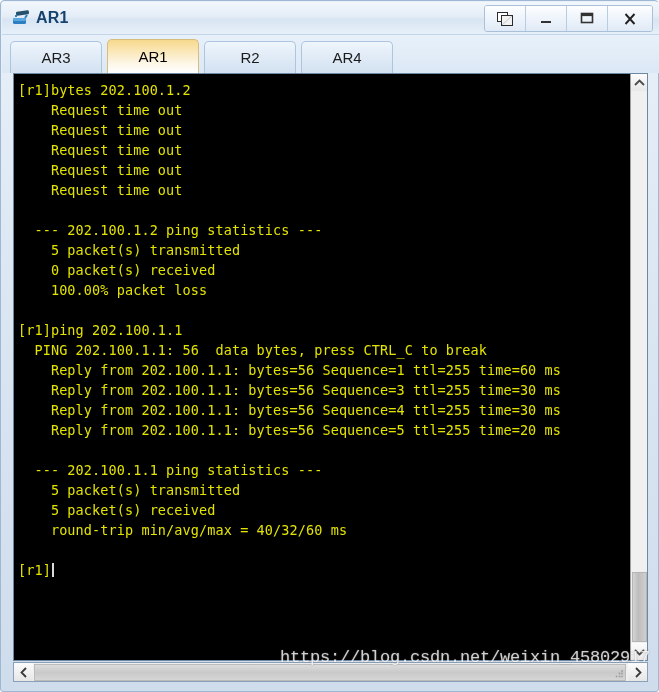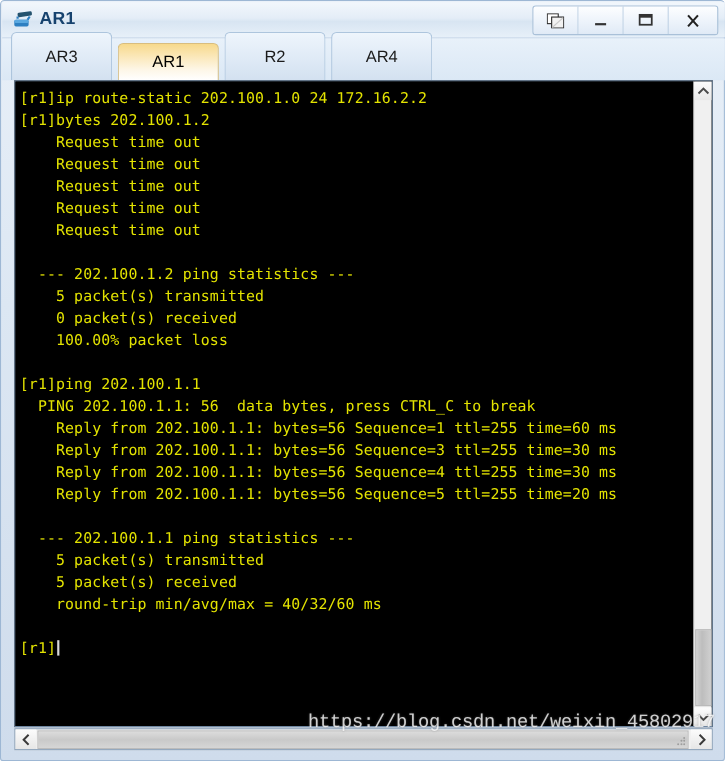--- a/index.html
+++ b/index.html
@@ -68,21 +68,21 @@
   #tabstrip {
     position: absolute;
     left: 1px; top: 34px;
     width: 657px; height: 38px;
     background: linear-gradient(to bottom, #e8f1fa 0%, #dbe8f5 100%);
     padding-left: 8px;
     display: flex;
     align-items: flex-end;
   }
   .tab {
-    height: 44px;
+    height: 32px;
     min-width: 92px;
     margin-right: 5px;
     padding: 0 14px;
     display: flex;
     align-items: center;
     justify-content: center;
     font-size: 15px;
     color: #1b1b1b;
     background: linear-gradient(to bottom, #eef5fc 0%, #dfeaf6 55%, #d3e1f0 100%);
     border: 1px solid #adc5dd;
@@ -266,21 +266,20 @@
     <div class="tab">
       <span>R2</span>
     </div>
     <div class="tab">
       <span>AR4</span>
     </div>
   </div>
 
   <div id="terminal-wrap">
     <div id="terminal" style="color: rgb(227, 227, 0); background: rgb(0, 0, 0);">
-        <div class="tline">[r1]ip route-static 202.100.1.0 24 172.16.2.2</div>
         <div class="tline">[r1]bytes 202.100.1.2</div>
         <div class="tline">    Request time out</div>
         <div class="tline">    Request time out</div>
         <div class="tline">    Request time out</div>
         <div class="tline">    Request time out</div>
         <div class="tline">    Request time out</div>
         <div class="tline blank">&nbsp;</div>
         <div class="tline">  --- 202.100.1.2 ping statistics ---</div>
         <div class="tline">    5 packet(s) transmitted</div>
         <div class="tline">    0 packet(s) received</div>

